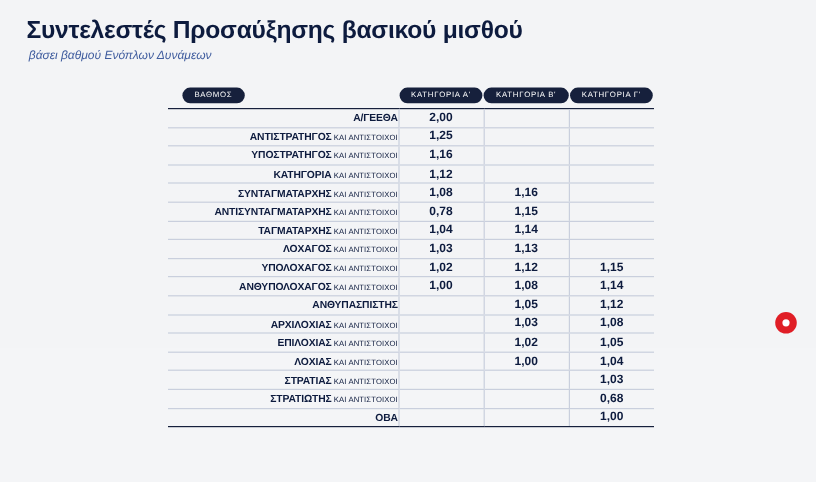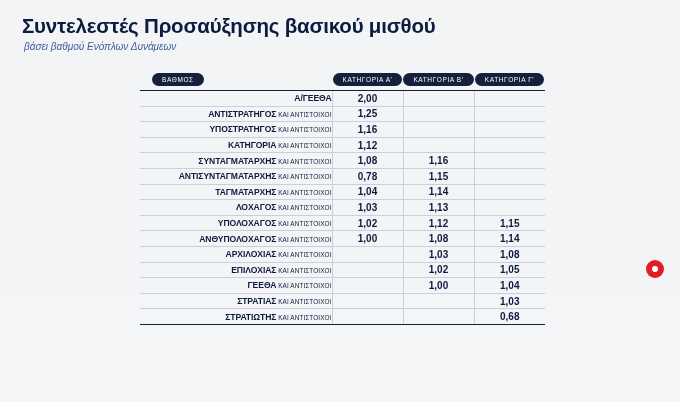--- a/index.html
+++ b/index.html
@@ -211,47 +211,59 @@
             <td class="val">1,12</td>
             <td class="val">1,15</td>
           </tr>
           <tr>
             <td class="label"><span>ΑΝΘΥΠΟΛΟΧΑΓΟΣ</span><span class="eq"> ΚΑΙ ΑΝΤΙΣΤΟΙΧΟΙ</span></td>
             <td class="val">1,00</td>
             <td class="val">1,08</td>
             <td class="val">1,14</td>
           </tr>
           <tr>
+            <td class="label"><span>ΑΝΘΥΠΑΣΠΙΣΤΗΣ</span></td>
+            <td class="val"></td>
+            <td class="val">1,05</td>
+            <td class="val">1,12</td>
+          </tr>
+          <tr>
             <td class="label"><span>ΑΡΧΙΛΟΧΙΑΣ</span><span class="eq"> ΚΑΙ ΑΝΤΙΣΤΟΙΧΟΙ</span></td>
             <td class="val"></td>
             <td class="val">1,03</td>
             <td class="val">1,08</td>
           </tr>
           <tr>
             <td class="label"><span>ΕΠΙΛΟΧΙΑΣ</span><span class="eq"> ΚΑΙ ΑΝΤΙΣΤΟΙΧΟΙ</span></td>
             <td class="val"></td>
             <td class="val">1,02</td>
             <td class="val">1,05</td>
           </tr>
           <tr>
-            <td class="label"><span>ΓΕΕΘΑ</span><span class="eq"> ΚΑΙ ΑΝΤΙΣΤΟΙΧΟΙ</span></td>
+            <td class="label"><span>ΛΟΧΙΑΣ</span><span class="eq"> ΚΑΙ ΑΝΤΙΣΤΟΙΧΟΙ</span></td>
             <td class="val"></td>
             <td class="val">1,00</td>
             <td class="val">1,04</td>
           </tr>
           <tr>
             <td class="label"><span>ΣΤΡΑΤΙΑΣ</span><span class="eq"> ΚΑΙ ΑΝΤΙΣΤΟΙΧΟΙ</span></td>
             <td class="val"></td>
             <td class="val"></td>
             <td class="val">1,03</td>
           </tr>
           <tr>
             <td class="label"><span>ΣΤΡΑΤΙΩΤΗΣ</span><span class="eq"> ΚΑΙ ΑΝΤΙΣΤΟΙΧΟΙ</span></td>
             <td class="val"></td>
             <td class="val"></td>
             <td class="val">0,68</td>
+          </tr>
+          <tr>
+            <td class="label"><span>ΟΒΑ</span></td>
+            <td class="val"></td>
+            <td class="val"></td>
+            <td class="val">1,00</td>
           </tr>
         </tbody>
     </table>
   </div>
 
   <div class="logo"></div>
 </div>
 
 </body></html>

